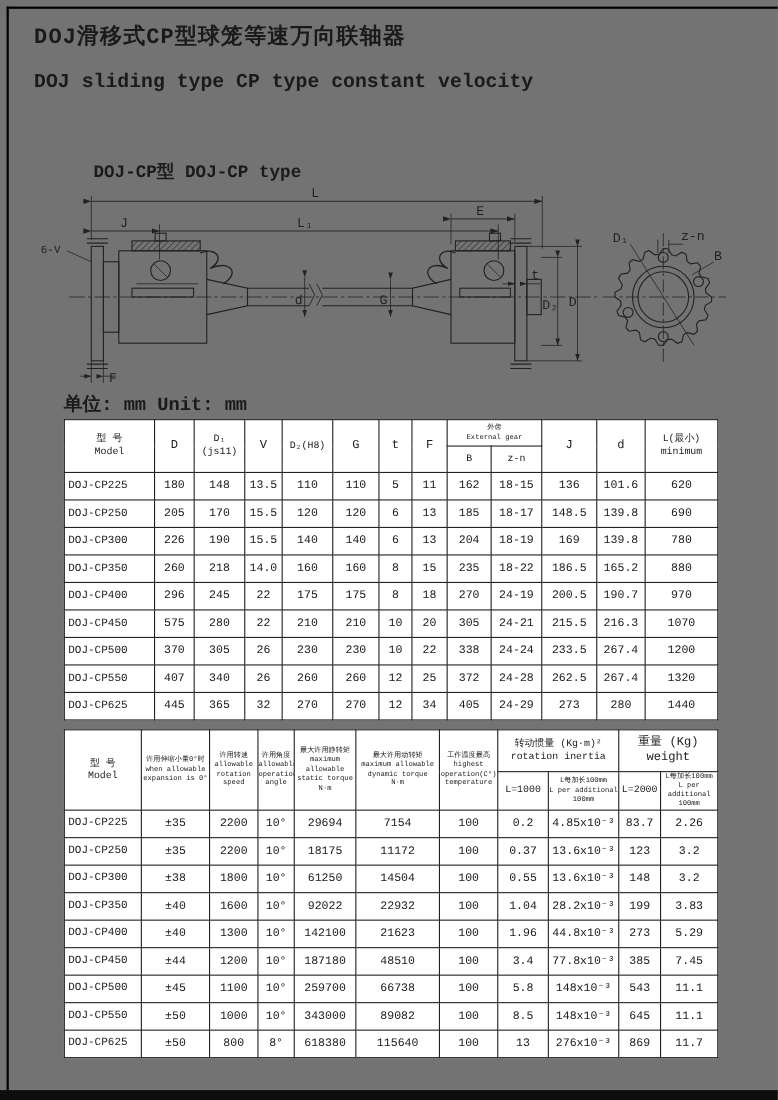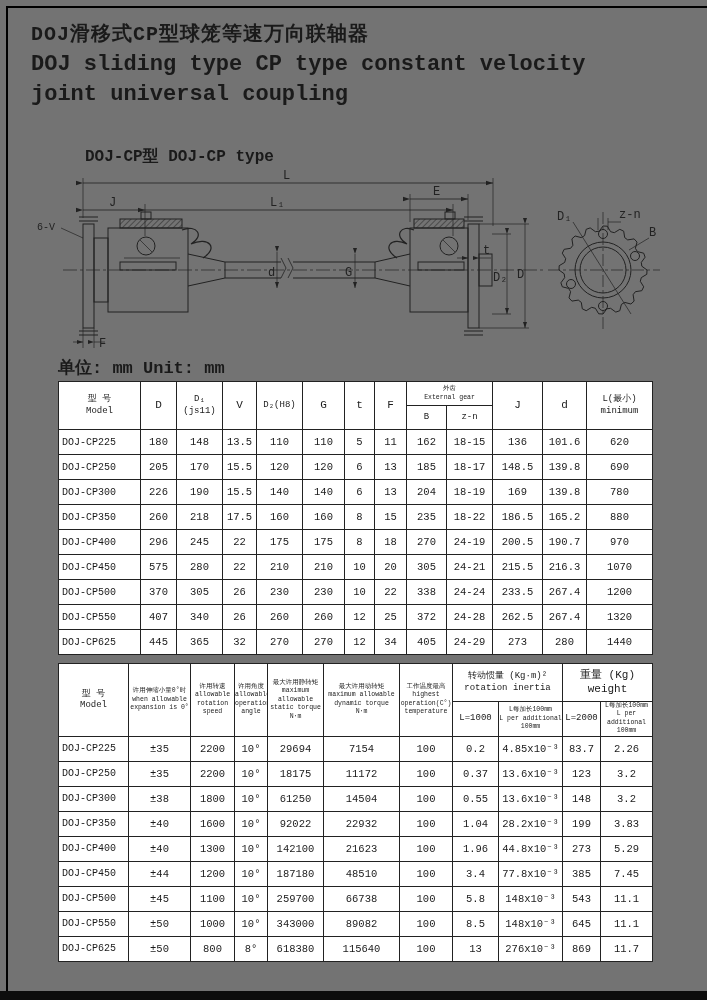--- a/index.html
+++ b/index.html
@@ -9,21 +9,21 @@
     overflow:hidden; margin:0 auto;padding-left:48px;
   }
   .frame{
     position:absolute; left:6px; top:6px; right:6px; bottom:9px;
     border-left:2px solid #000; border-top:2px solid #000; border-right:1px solid #333;
     pointer-events:none;
   }
   .bottom-bar{position:absolute; left:0; bottom:0; width:100%; height:9px; background:#0d0d0d;}
   .title-block{position:absolute; left:31px; top:20px; line-height:30px;}
   .title-zh{font-size:20px; font-weight:bold; letter-spacing:1px;}
-  .title-en{font-size:22px; font-weight:bold; letter-spacing:0px;}
+  .title-en{font-size:18px; font-weight:bold; letter-spacing:0px;margin-top:10px;}
   .subtitle{position:absolute; left:85px; top:146px; font-size:16px; font-weight:bold;text-align:right;}
   .unit-note{position:absolute; left:58px; top:356px; font-size:17px; font-weight:bold;}
   .drawing{position:absolute; left:25px; top:166px;}
   svg text{font-family:"Liberation Mono","DejaVu Sans Mono",monospace; fill:#222;}
   .dim-label{font-size:12px;}
   .dim-label-sm{font-size:10px;}
   table{border-collapse:collapse; table-layout:fixed; background:#fff;}
   .tbl{position:absolute; left:58px; width:594px;}
   .tbl1{top:381px;}
   .tbl2{top:663px;}
@@ -42,21 +42,20 @@
 </style>
 </head>
 <body>
 
 <div class="page">
   <div class="frame"></div>
 
   <div class="title-block">
     <div class="title-zh">DOJ滑移式CP型球笼等速万向联轴器</div>
     <div class="title-en">DOJ sliding type CP type constant velocity</div>
-    <div class="title-en">joint universal coupling</div>
   </div>
 
   <div class="subtitle">DOJ-CP型 DOJ-CP type</div>
 
   <svg class="drawing" width="658" height="188" viewBox="0 0 658 188">
     <defs>
       <marker id="arr" markerWidth="10" markerHeight="8" refX="9" refY="4" orient="auto">
         <path d="M0,1 L9,4 L0,7 Z" fill="#222"></path>
       </marker>
       <pattern id="hatch" width="4" height="4" patternUnits="userSpaceOnUse" patternTransform="rotate(45)">
@@ -269,21 +268,21 @@
           <td>204</td>
           <td>18-19</td>
           <td>169</td>
           <td>139.8</td>
           <td>780</td>
         </tr>
         <tr>
           <td class="model">DOJ-CP350</td>
           <td>260</td>
           <td>218</td>
-          <td>17.5</td>
+          <td>14.0</td>
           <td>160</td>
           <td>160</td>
           <td>8</td>
           <td>15</td>
           <td>235</td>
           <td>18-22</td>
           <td>186.5</td>
           <td>165.2</td>
           <td>880</td>
         </tr>

